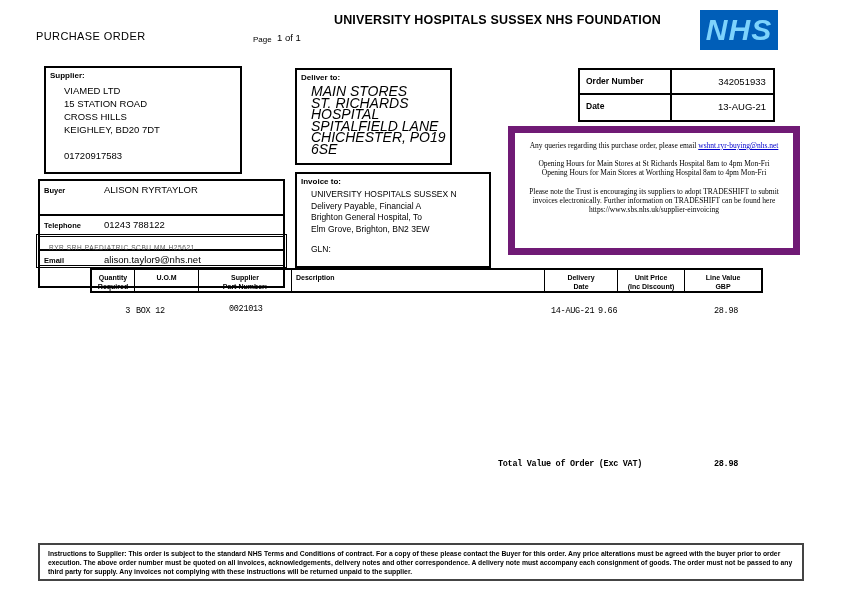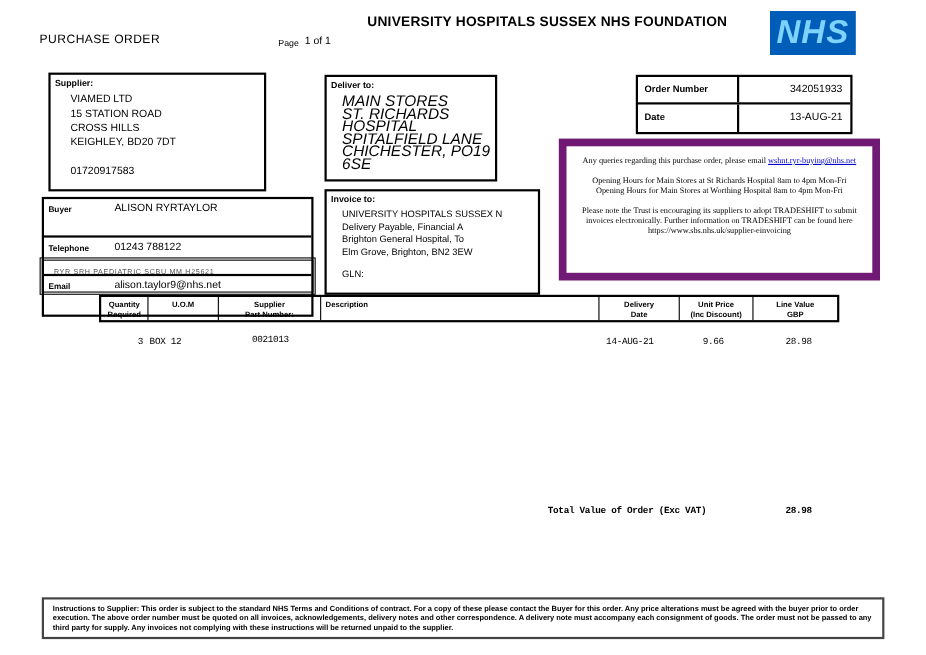--- a/index.html
+++ b/index.html
@@ -64,21 +64,21 @@
   .hc3 { width:253px; text-align:left; padding-left:4px; }
   .hc4 { width:73px; } .hc5 { width:67px; } .hc6 { width:76px; }
 
   
   .mono { font-family:"Liberation Mono","DejaVu Sans Mono",monospace; font-size:8.5px; letter-spacing:-0.3px; }
   .row-qty   { left:90px;  top:306px; width:40px; text-align:right; }
   .row-uom   { left:136px; top:306px; }
   .row-part  { left:193px; top:304px;margin-left:36px; }
   .row-desc  { left:302px; top:306px; line-height:10px; white-space:pre-line; }
   .row-date  { left:551px; top:306px; }
-  .row-price { left:598px; top:306px; width:60px; text-align:right; }
+  .row-price { left:598px; top:306px; width:60px; text-align:left; }
   .row-value { left:678px; top:306px; width:60px; text-align:right; }
 
   .total-label { left:498px; top:459px; font-weight:bold; }
   .total-value { left:678px; top:459px; width:60px; text-align:right; font-weight:bold; }
 
   .footer-box { left:38px; top:543px; width:766px; height:38px; border:2px solid #444;
     padding:4px 8px; font-size:6.8px; font-weight:bold; line-height:9.2px; }
 </style>
 </head>
 <body>

